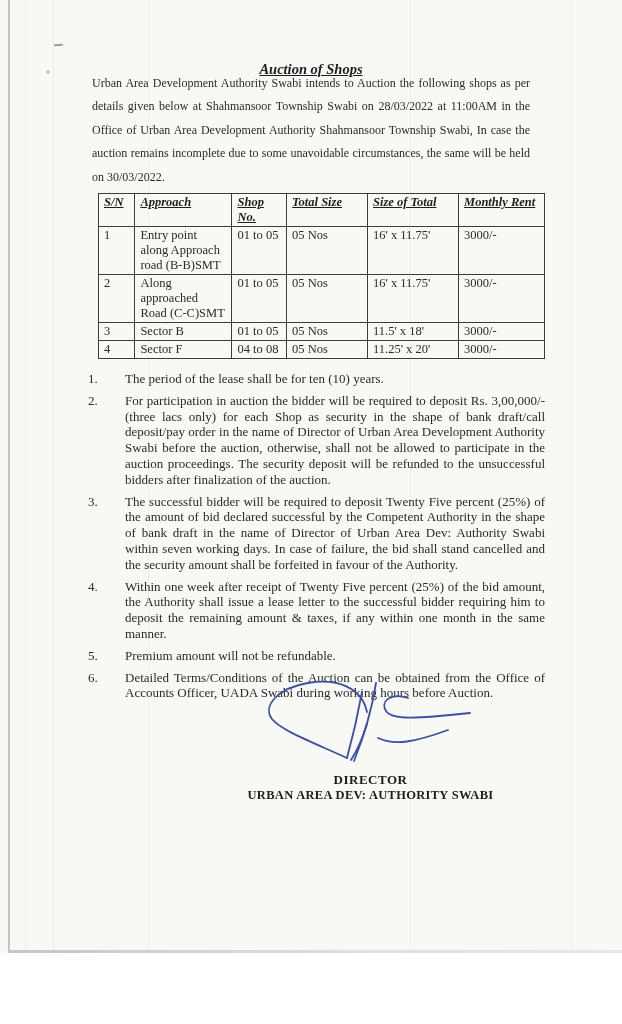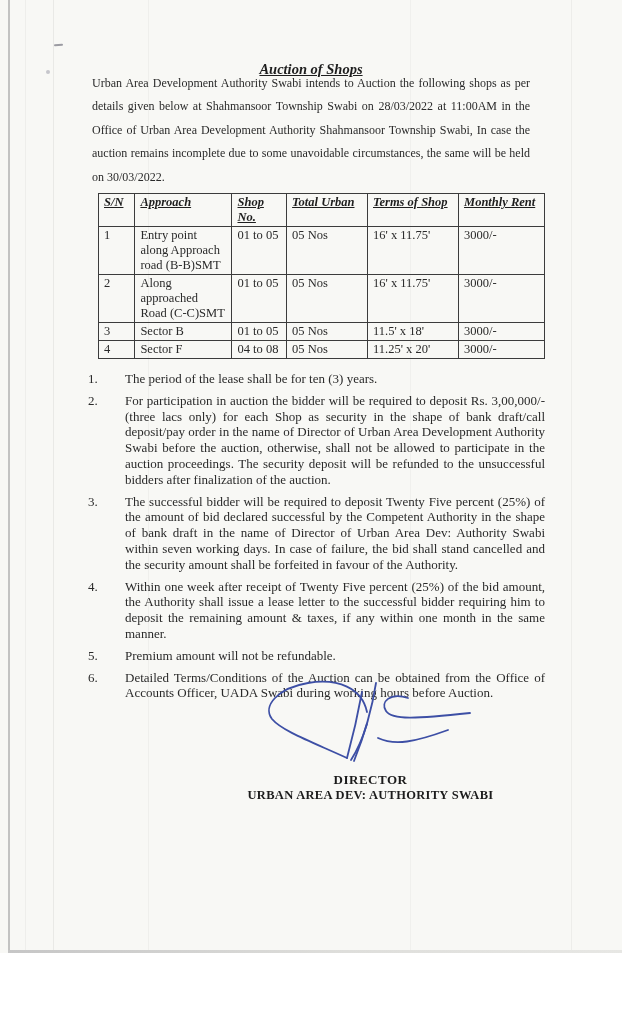--- a/index.html
+++ b/index.html
@@ -83,22 +83,22 @@
         <col class="col-shop">
       <col class="col-tot">
         <col class="col-size">
         <col class="col-rent">
     </colgroup>
     <thead>
       <tr>
         <th>S/N</th>
         <th>Approach</th>
         <th>Shop No.</th>
-        <th>Total Urban</th>
-        <th>Terms of Shop</th>
+        <th>Total Size</th>
+        <th>Size of Total</th>
         <th>Monthly Rent</th>
       </tr>
     </thead>
     <tbody>
       <tr class="tall">
         <td>1</td>
         <td>Entry point along Approach road (B-B)SMT</td>
         <td class="vmid">01 to 05</td>
         <td class="vmid">05 Nos</td>
         <td class="ctr">16' x 11.75'</td>
@@ -128,21 +128,21 @@
         <td class="ctr">11.25'  x 20'</td>
         <td>3000/-</td>
       </tr>
     </tbody>
   </table>
 
 
   <div class="terms">
     <div class="term">
       <span class="num">1.</span>
-      <span class="txt">The period of the lease shall be for ten (3) years.</span>
+      <span class="txt">The period of the lease shall be for ten (10) years.</span>
     </div>
     <div class="term">
       <span class="num">2.</span>
       <span class="txt">For participation in auction the bidder will be required to deposit Rs. 3,00,000/-(three lacs only) for each Shop as security in the shape of bank draft/call deposit/pay order in the name of Director of Urban Area Development Authority Swabi before the auction, otherwise, shall not be allowed to participate in the auction proceedings. The security deposit will be refunded to the unsuccessful bidders after finalization of the auction.</span>
     </div>
     <div class="term">
       <span class="num">3.</span>
       <span class="txt">The successful bidder will be required to deposit Twenty Five percent (25%) of the amount of bid declared successful by the Competent Authority in the shape of bank draft in the name of Director of Urban Area Dev: Authority Swabi within seven working days. In case of failure, the bid shall stand cancelled and the security amount shall be forfeited in favour of the Authority.</span>
     </div>
     <div class="term">

